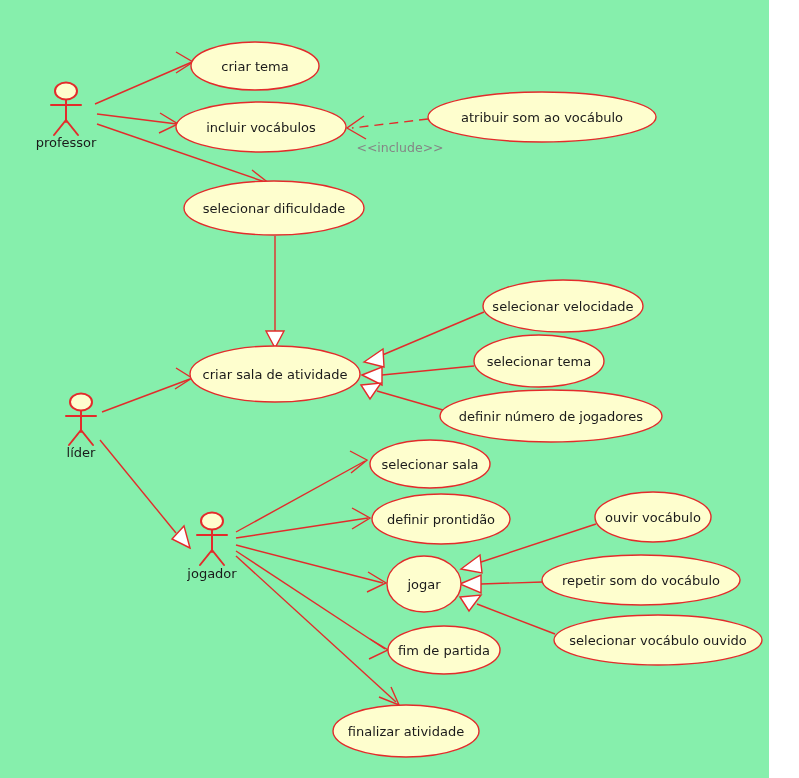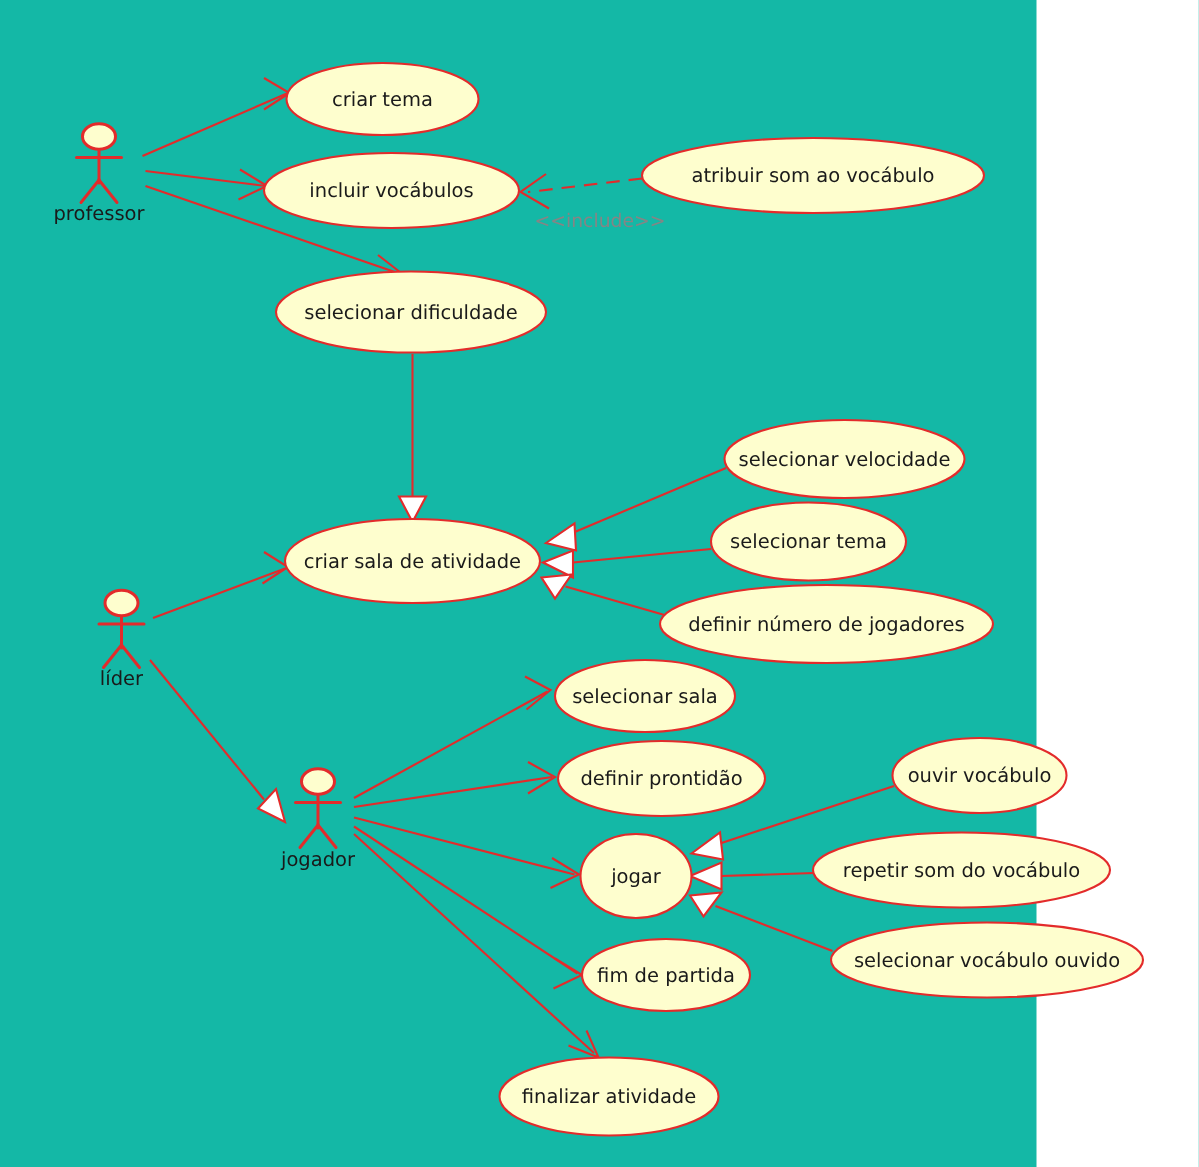--- a/index.html
+++ b/index.html
@@ -8,23 +8,23 @@
     background: #ffffff;
   }
   body {
     width: 799px;
     height: 778px;
     font-family: "DejaVu Sans", sans-serif;
     overflow: hidden;
   }
   #diagram-root {
     position: relative;
-    width: 691px;
+    width: 769px;
     height: 778px;
-    background: #14b8a6;
+    background: #86efac;
   }
   svg#uml-canvas {
     position: absolute;
     left: 0;
     top: 0;
     width: 799px;
     height: 778px;
   }
   .uc-ellipse {
     fill: #FEFECE;

